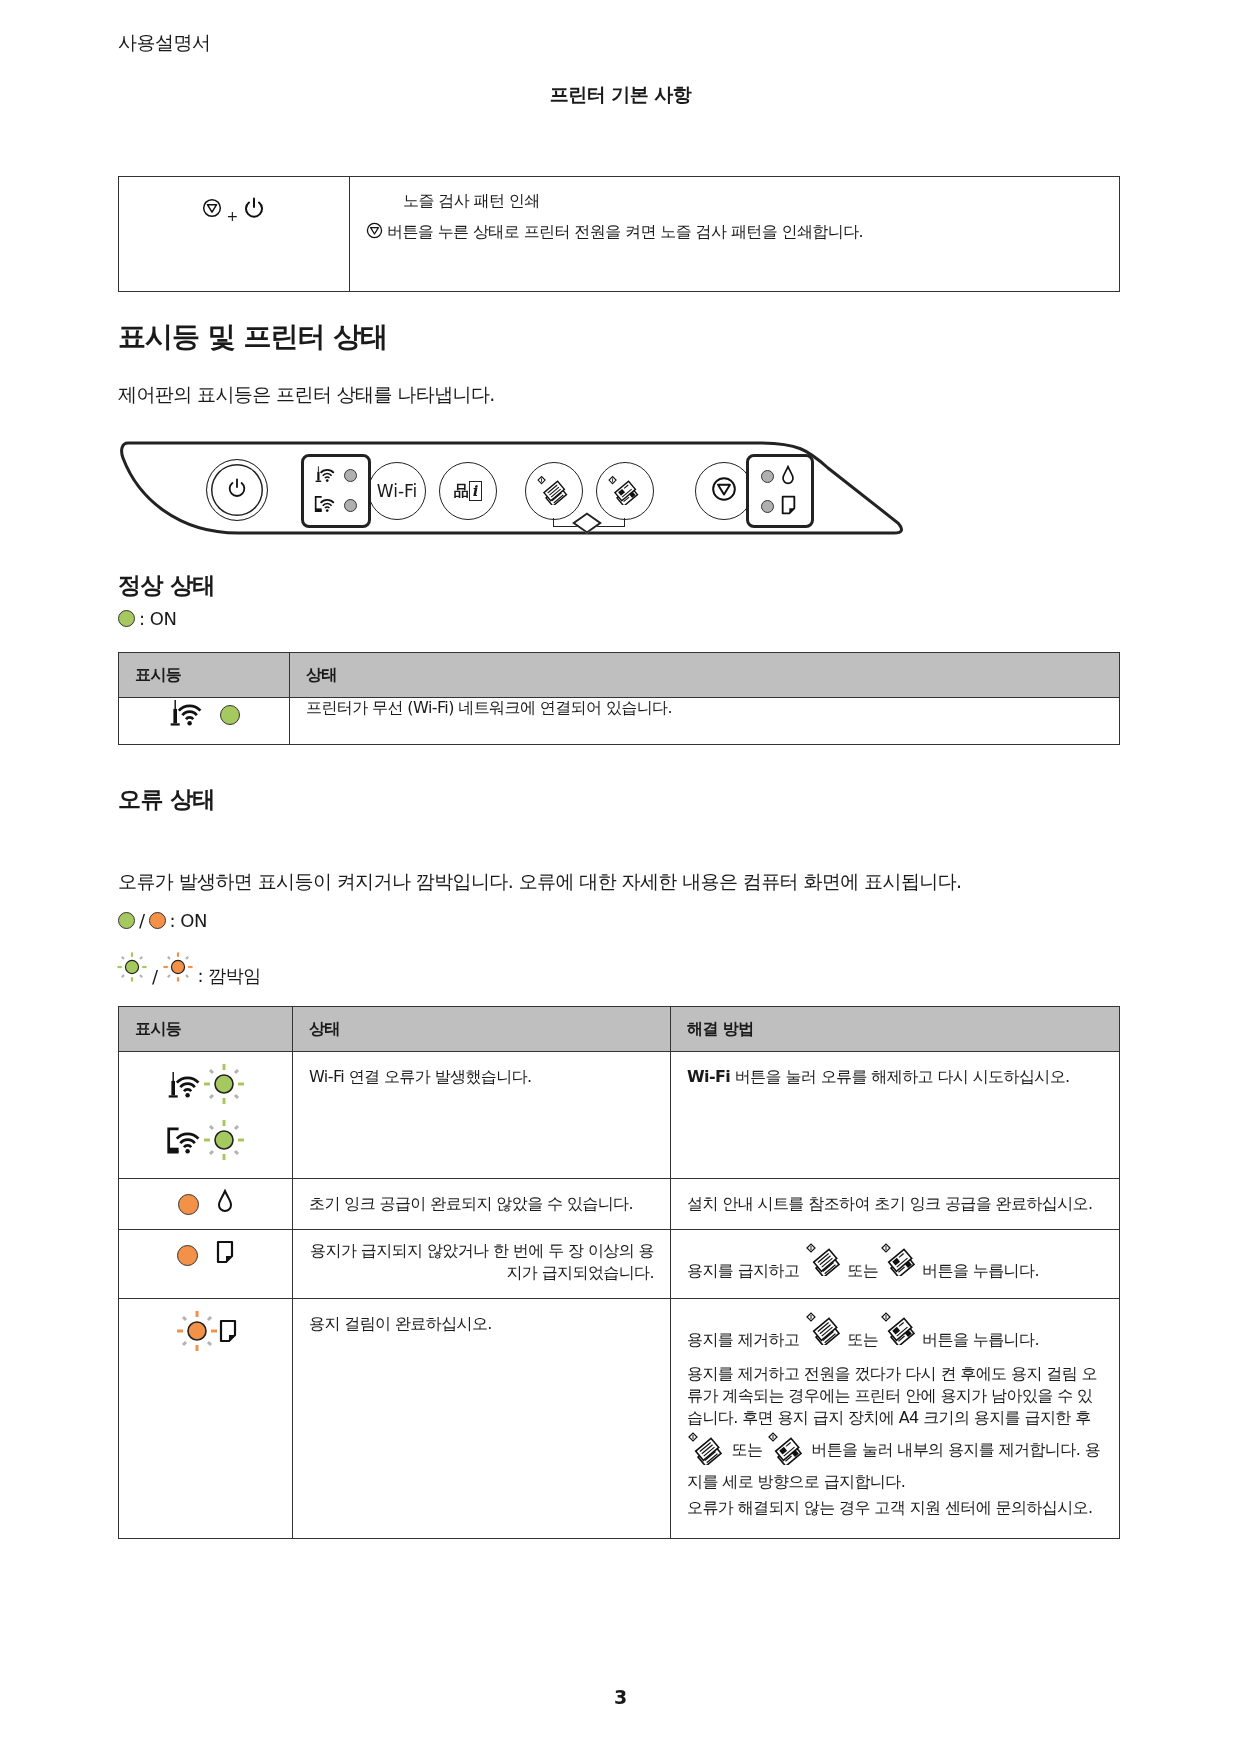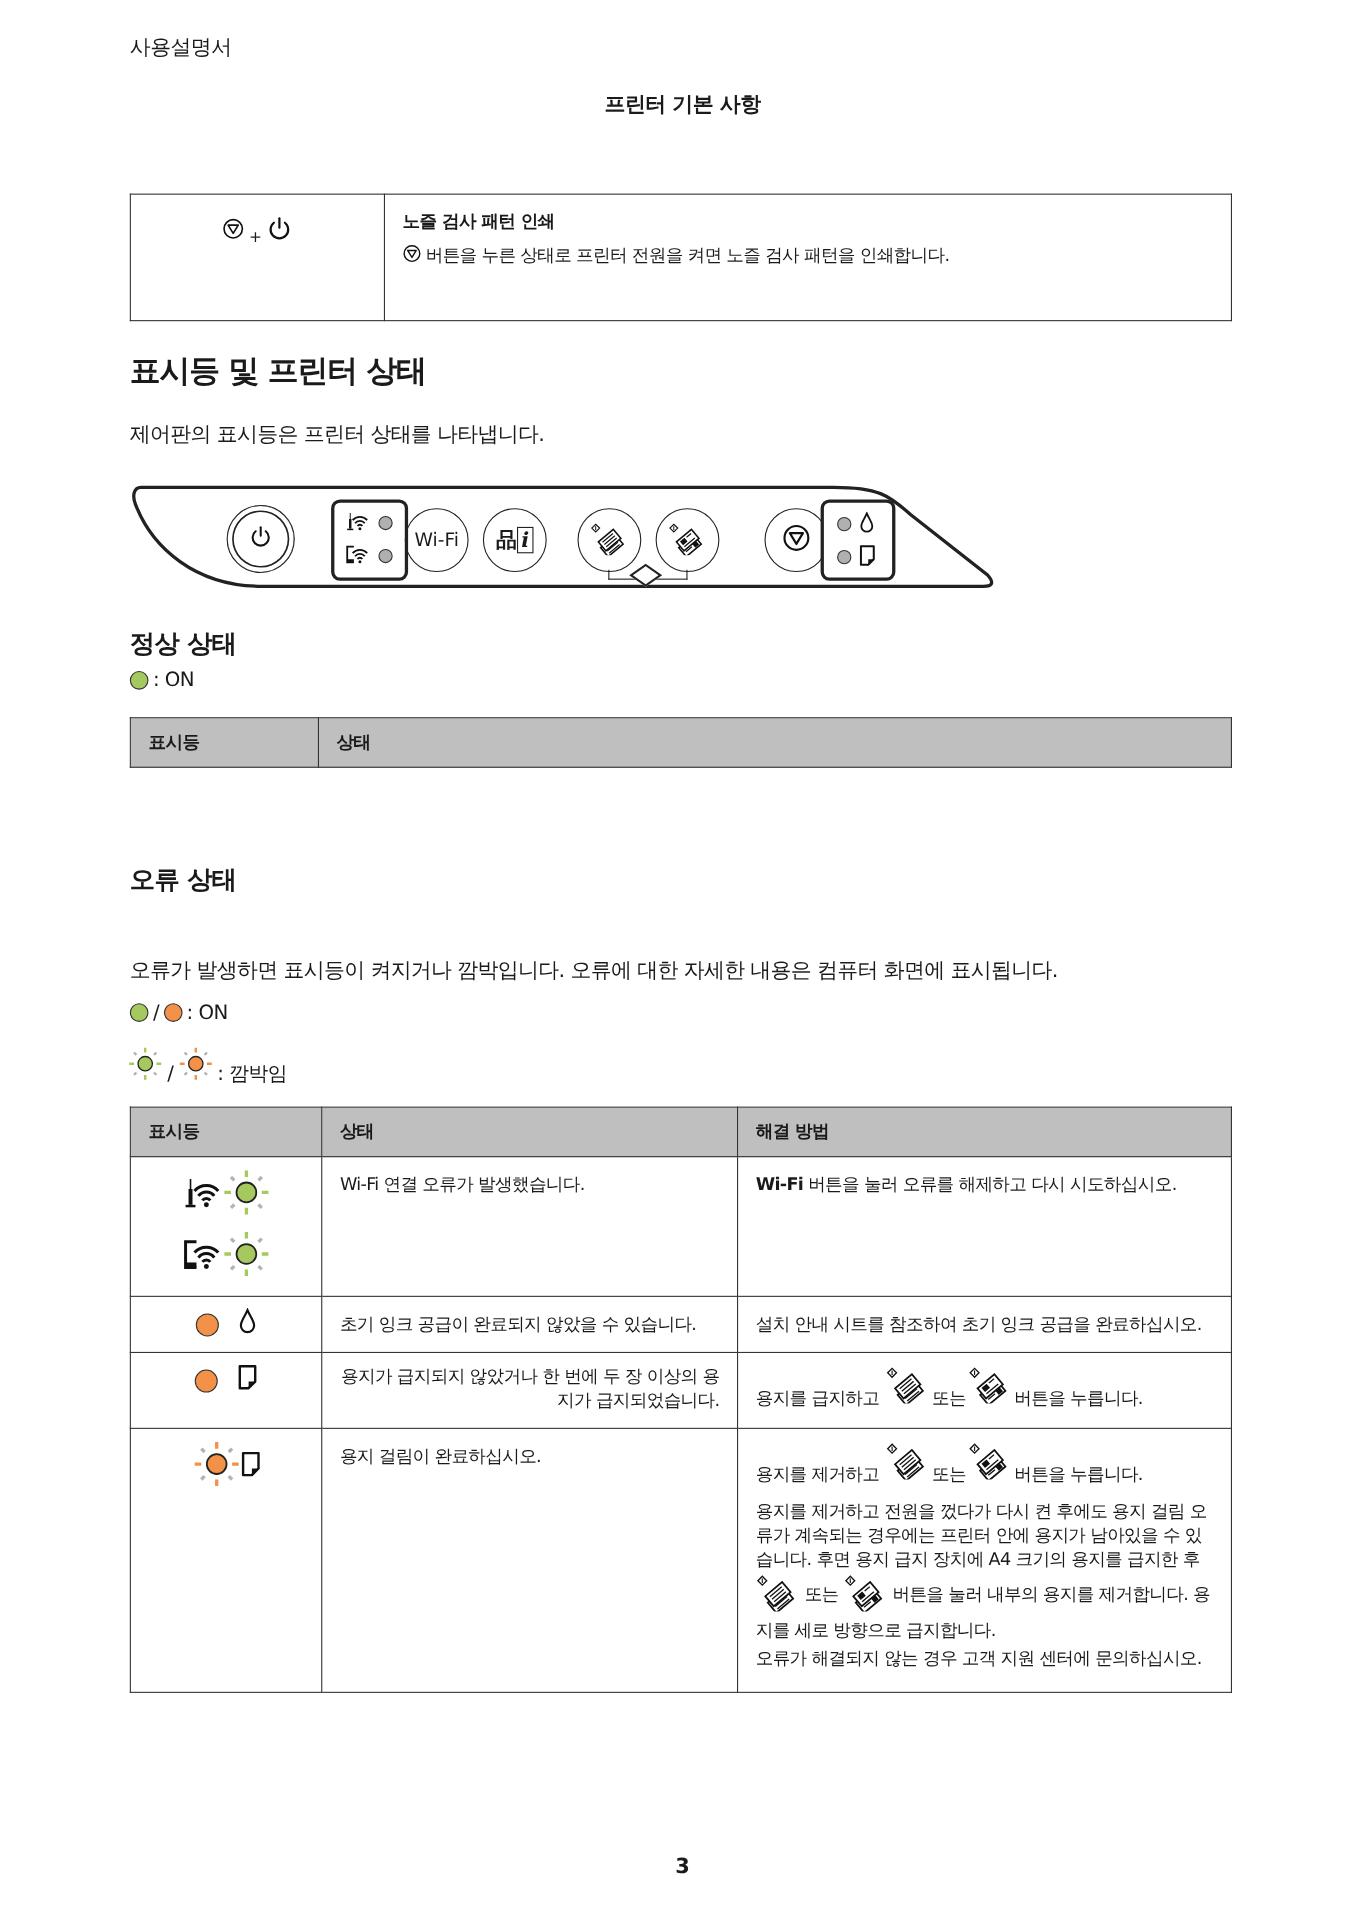--- a/index.html
+++ b/index.html
@@ -8,21 +8,21 @@
   .abs { position: absolute; }
   .doc-title { left: 118px; top: 30px; font-size: 19px; letter-spacing: -0.5px; }
   .section-header { left: 0; width: 1241px; top: 82px; text-align: center; font-size: 19px; font-weight: bold; letter-spacing: -0.5px; padding-left: 0; }
   table.tbl { border-collapse: collapse; position: absolute; font-size: 16px; letter-spacing: -0.6px; }
   table.tbl td, table.tbl th { border: 1.5px solid #333; vertical-align: top; text-align: left; }
   table.tbl th { background: #bfbfbf; font-weight: bold; padding: 0 16px; height: 44px; vertical-align: middle; font-size: 16px; }
   .t1 { left: 118px; top: 176px; width: 1002px; }
   .t1 td { height: 86px; }
   .t1 .c-icon { width: 228px; text-align: center; vertical-align: top; padding-top: 18px; }
   .t1 .c-desc { padding: 14px 16px; }
-  .t1 .desc-title { font-weight: bold; font-size: 16px; margin-bottom: 10px; }
+  .t1 .desc-title { font-weight: normal; font-size: 16px; margin-bottom: 10px; margin-left: 37px; }
   .t1 .desc-body { font-size: 16px; display: flex; align-items: center; gap: 4px; }
   .h1 { left: 118px; top: 318px; font-size: 28px; font-weight: bold; letter-spacing: -1px; }
   .intro { left: 118px; top: 382px; font-size: 19px; letter-spacing: -0.6px; }
   .panel { left: 118px; top: 438px; width: 790px; height: 100px; }
   .h2 { font-size: 23px; font-weight: bold; letter-spacing: -0.6px; }
   .legend { font-size: 18px; display: flex; align-items: center; gap: 4px; letter-spacing: -0.5px; }
   .t2 { left: 118px; top: 652px; width: 1002px; }
   .t2 td { height: 46px; vertical-align: middle; padding: 0 16px; }
   .t2 .c-icon { width: 138px; text-align: center; padding: 0; }
   .t3 { left: 118px; top: 1006px; width: 1002px; }
@@ -168,21 +168,21 @@
   <span class="abs" style="left:40px;top:12px;width:11px;height:11px;border-radius:50%;background:#b0b0b0;border:1.2px solid #333;"></span>
   <span class="abs" style="left:10px;top:38px;"><svg width="22" height="18">
         <use href="#sym-wifi-direct"></use>
       </svg></span>
   <span class="abs" style="left:40px;top:42px;width:11px;height:11px;border-radius:50%;background:#b0b0b0;border:1.2px solid #333;"></span>
 </div>
 <div class="abs" style="left:368px;top:462px;width:56px;height:56px;border-radius:50%;border:1.5px solid #222;display:flex;align-items:center;justify-content:center;font-size:17px;">
   <span>Wi-Fi</span>
 </div>
 <div class="abs" style="left:439px;top:462px;width:56px;height:56px;border-radius:50%;border:1.5px solid #222;display:flex;align-items:center;justify-content:center;">
-  <span style="font-size:19px;font-weight:bold;">品<span style="border:1.5px solid #222;padding:0 3px;font-style:italic;font-family:'DejaVu Serif',serif;">i</span></span>
+  <span style="font-size:15px;font-weight:bold;">品<span style="border:1.5px solid #222;padding:0 3px;font-style:italic;font-family:'DejaVu Serif',serif;">i</span></span>
 </div>
 <div class="abs" style="left:525px;top:462px;width:56px;height:56px;border-radius:50%;border:1.5px solid #222;display:flex;align-items:center;justify-content:center;">
   <span><svg width="36" height="32">
         <use href="#sym-copy-bw"></use>
       </svg></span>
 </div>
 <div class="abs" style="left:596px;top:462px;width:56px;height:56px;border-radius:50%;border:1.5px solid #222;display:flex;align-items:center;justify-content:center;">
   <span><svg width="36" height="32">
         <use href="#sym-copy-color"></use>
       </svg></span>
@@ -209,20 +209,29 @@
 <div class="abs legend" style="left:118px;top:608px;">
   <span style="display:inline-block;width:15px;height:15px;border-radius:50%;background:#a6c95f;border:1.3px solid #333;"></span>
   <span>: ON</span>
 </div>
 
 <table class="tbl t2">
   <tbody>
       <tr>
     <th style="width:138px;">표시등</th>
     <th>상태</th>
+  </tr>
+  <tr>
+    <td class="c-icon">
+      <span class="icon-inline"><svg width="36" height="29">
+              <use href="#sym-wifi-router"></use>
+            </svg></span>
+      <span class="icon-inline" style="width:18px;height:18px;border-radius:50%;background:#a6c95f;border:1.5px solid #333;margin-left:12px;"></span>
+    </td>
+    <td>프린터가 무선 (Wi-Fi) 네트워크에 연결되어 있습니다.</td>
   </tr>
 </tbody>
   </table>
 
 <div class="abs h2" style="left:118px;top:784px;">오류 상태</div>
 <div class="abs" style="left:118px;top:869px;font-size:19px;letter-spacing:-0.6px;">오류가 발생하면 표시등이 켜지거나 깜박입니다. 오류에 대한 자세한 내용은 컴퓨터 화면에 표시됩니다.</div>
 <div class="abs legend" style="left:118px;top:910px;">
   <span style="display:inline-block;width:15px;height:15px;border-radius:50%;background:#a6c95f;border:1.3px solid #333;"></span>
   <span>/</span>
   <span style="display:inline-block;width:15px;height:15px;border-radius:50%;background:#f39149;border:1.3px solid #333;"></span>

